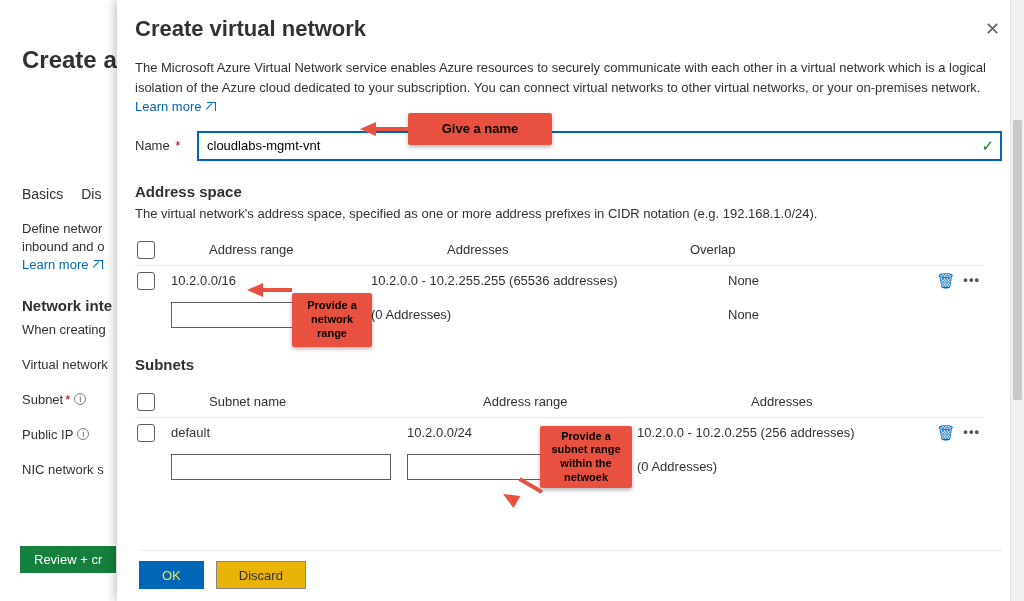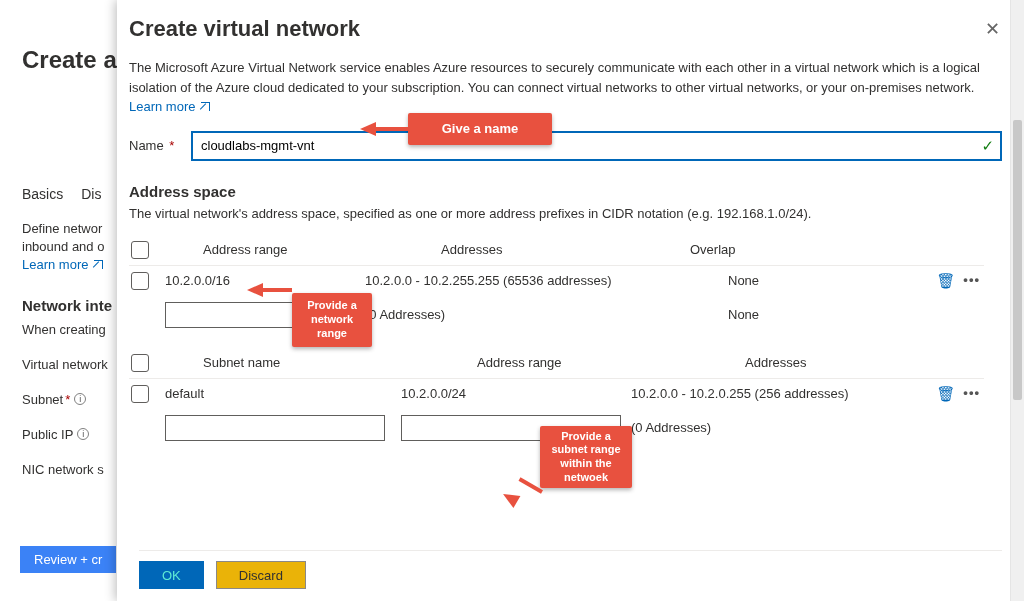--- a/index.html
+++ b/index.html
@@ -32,40 +32,40 @@
     color: #323130;
   }
   .bg-tab { padding: 4px 0; }
   .bg-lines { margin-top: 14px; line-height: 1.4; color: #323130; }
   .learn { color: #0067b8; }
   .bg-section { font-size: 15px; font-weight: 600; margin-top: 22px; margin-bottom: 8px; }
   .bg-fieldrow { margin-top: 20px; display: flex; align-items: center; }
   .bg-review {
     position: absolute;
     left: 20px; bottom: 28px;
-    background: #3b82f6; color: #fff;
+    background: #15803d; color: #fff;
     padding: 6px 14px; font-size: 13px;
   }
   .info-icon {
     display: inline-flex;
     width: 12px; height: 12px;
     border: 1px solid #808080;
     border-radius: 50%;
     font-size: 9px;
     align-items: center; justify-content: center;
     margin-left: 4px;
     color: #555;
   }
 
   .blade {
     position: absolute;
     top: 0; left: 117px; right: 0; bottom: 0;
     background: #fff;
     box-shadow: -2px 0 10px rgba(0,0,0,0.25);
-    padding: 16px 18px 12px 12px;
+    padding: 16px 18px 12px 18px;
     overflow: hidden;
   }
   .blade-scroll {
     position: absolute;
     top:0; right:0; bottom:0; width:14px;
     background:#f0f0f0;
     border-left: 1px solid #e5e5e5;
   }
   .blade-scroll-thumb{
     position:absolute; left:2px; right:2px; top:120px; height:280px;
@@ -157,27 +157,27 @@
     display: flex; gap: 12px;
     border-top: 1px solid #edebe9;
     padding-top: 10px;
     width: calc(100% - 44px);
   }
   .btn {
     height: 28px; padding: 0 22px;
     font-size: 13px; font-family: inherit;
     cursor: pointer;
   }
-  .btn-primary { background: #0067b8; color: #5eead4; border: 1px solid #0067b8; }
+  .btn-primary { background: #0067b8; color: #fde047; border: 1px solid #0067b8; }
   .btn-secondary { background: #eab308; color: #323130; border: 1px solid #8a8886; }
 
   .callout {
     position: absolute;
     background: #e8513f;
-    color: #ffffff;
+    color: #000000;
     font-weight: 600;
     font-size: 13px;
     text-align: center;
     display: flex;
     align-items: center;
     justify-content: center;
     border-radius: 2px;
     box-shadow: 0 2px 4px rgba(0,0,0,0.3);
     line-height: 1.25;
     padding: 6px 10px;
@@ -278,20 +278,21 @@
     </div>
     <div class="trow addr-grid">
       <div></div>
       <div><input class="range-input" type="text" value="" style=""></div>
       <div>(0 Addresses)</div>
       <div>None</div>
       <div></div>
     </div>
   </div>
 
+  <div class="sec-title">Subnets</div>
 
   <div class="table">
     <div class="thead subnet-grid">
       <div>
           <div class="chk"></div>
         </div>
       <div class="th">Subnet name</div>
       <div class="th">Address range</div>
       <div class="th">Addresses</div>
       <div></div>

